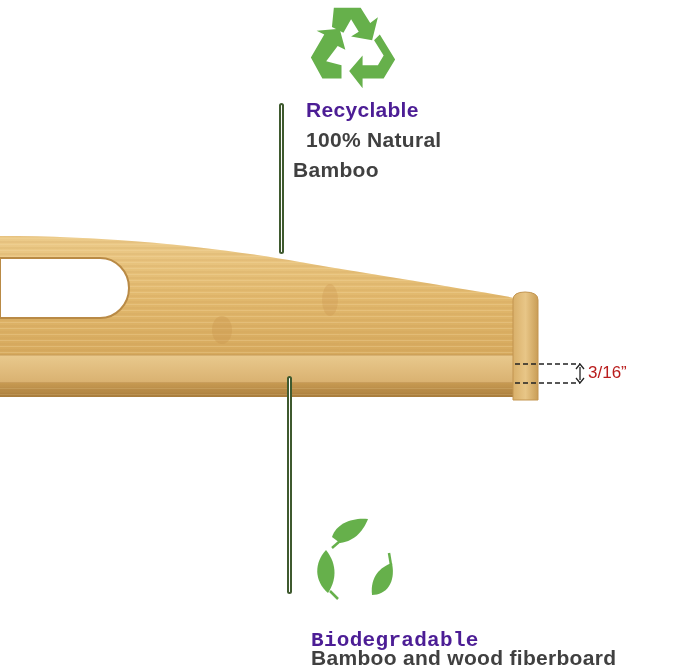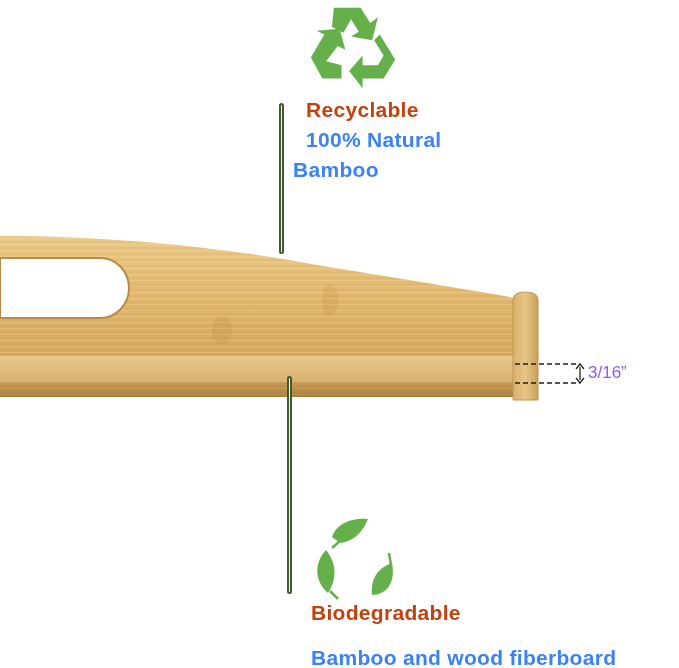--- a/index.html
+++ b/index.html
@@ -1,21 +1,21 @@
 <!DOCTYPE html>
 <html><head>
 <meta charset="utf-8">
 <style>
   html,body{margin:0;padding:0;background:#ffffff;}
   body{width:679px;height:668px;position:relative;overflow:hidden;font-family:"Liberation Sans","DejaVu Sans",sans-serif;}
   .abs{position:absolute;}
-  .label-green{color:#c2410c;font-weight:bold;font-size:21px;letter-spacing:0.3px;white-space:nowrap;}
-  .label-black{color:#3b82f6;font-weight:bold;font-size:21px;letter-spacing:0.3px;white-space:nowrap;line-height:30px;}
+  .label-green{color:#4c1d95;font-weight:bold;font-size:21px;letter-spacing:0.3px;white-space:nowrap;}
+  .label-black{color:#404040;font-weight:bold;font-size:21px;letter-spacing:0.3px;white-space:nowrap;line-height:30px;}
   .callout-line{position:absolute;width:5px;border:2px solid #3f5a2f;border-radius:4px;background:#ffffff;box-sizing:border-box;}
-  .measure{font-size:17px;color:#8b5cf6;white-space:nowrap;}
+  .measure{font-size:17px;color:#b91c1c;white-space:nowrap;}
 </style>
 </head>
 <body>
 
 <svg class="abs" style="left:0;top:0" width="679" height="668" viewBox="0 0 679 668">
   <defs>
     <linearGradient id="boardTop" x1="0" y1="0" x2="0" y2="1">
       <stop offset="0" stop-color="#eccb8a"></stop>
       <stop offset="0.5" stop-color="#e2b96e"></stop>
       <stop offset="1" stop-color="#d6a95d"></stop>
@@ -97,14 +97,14 @@
 
       <path d="M16,35 C4,48 4,66 18,78 C26,66 28,50 16,35 Z" stroke="none"></path>
       <line x1="20" y1="76" x2="28" y2="84" stroke-width="2.5"></line>
 
       <path d="M82,48 C70,52 60,62 62,80 C76,80 86,68 82,48 Z" stroke="none"></path>
       <line x1="81" y1="50" x2="79" y2="38" stroke-width="2.5"></line>
     </g>
   </svg>
 </div>
 
-<div class="abs label-green" style="left:311px;top:601px;">Biodegradable</div>
+<div class="abs label-green" style="left:311px;top:629px;font-family:Liberation Mono, monospace;">Biodegradable</div>
 <div class="abs label-black" style="left:311px;top:643px;">Bamboo and wood fiberboard</div>
 
 </body></html>

